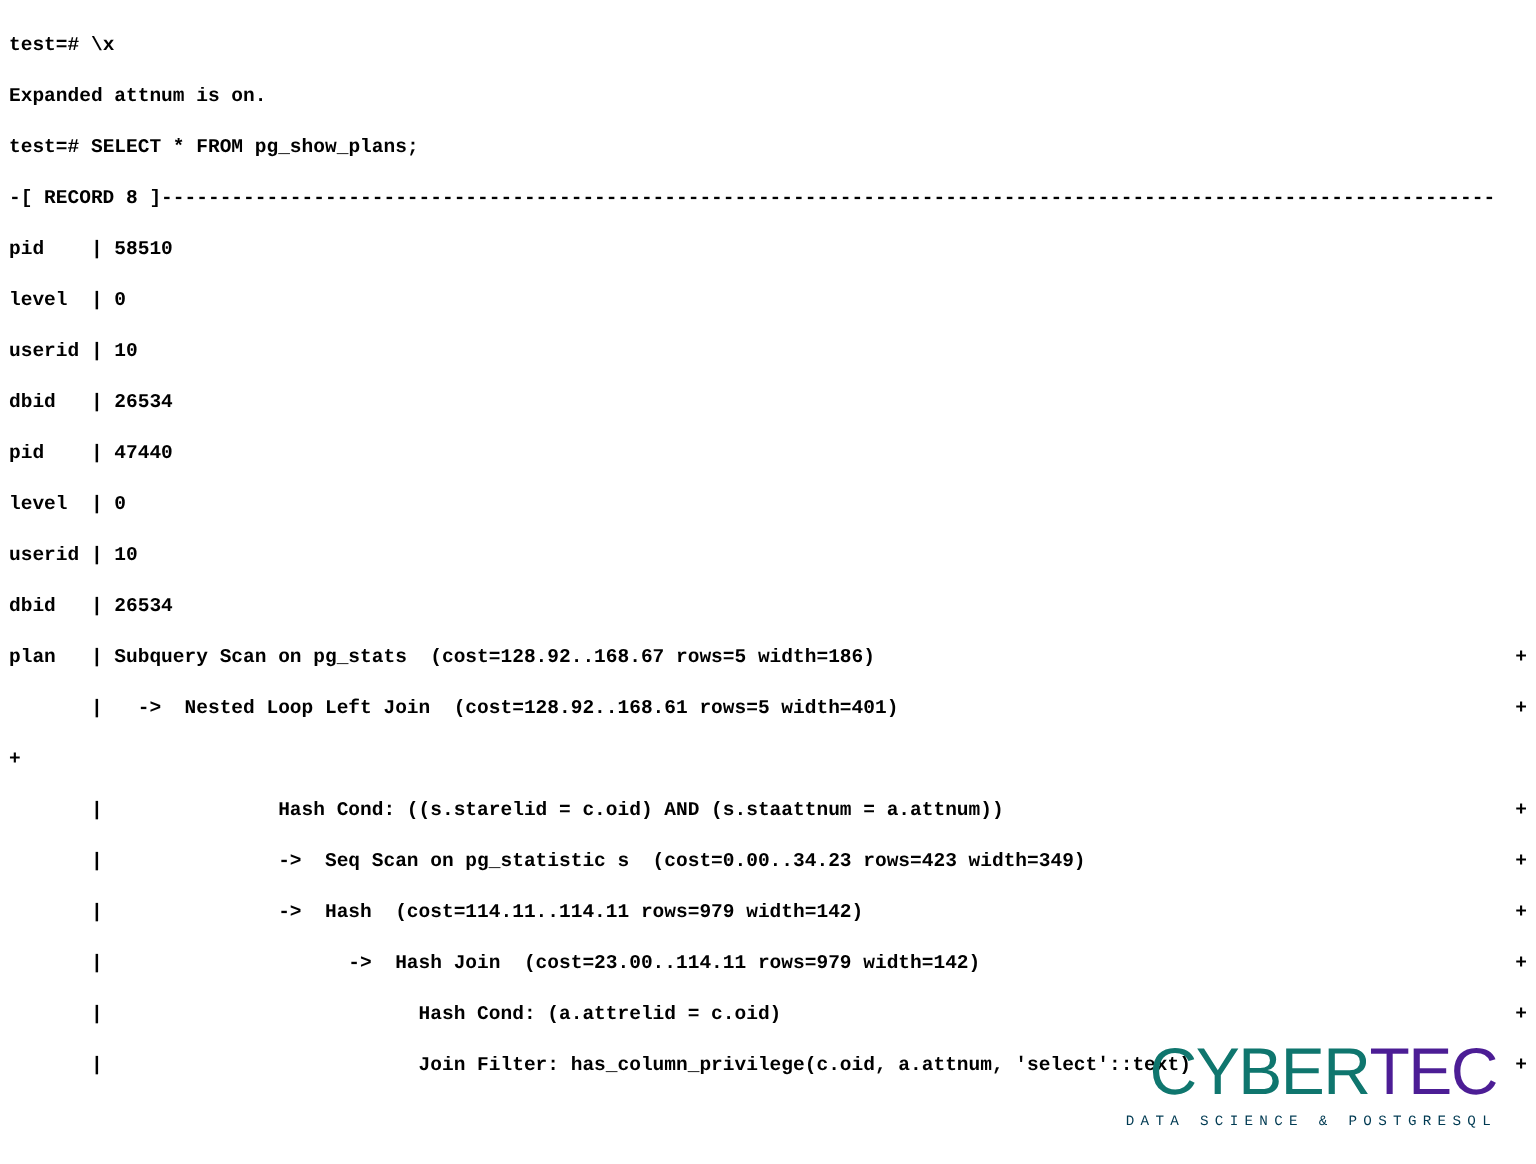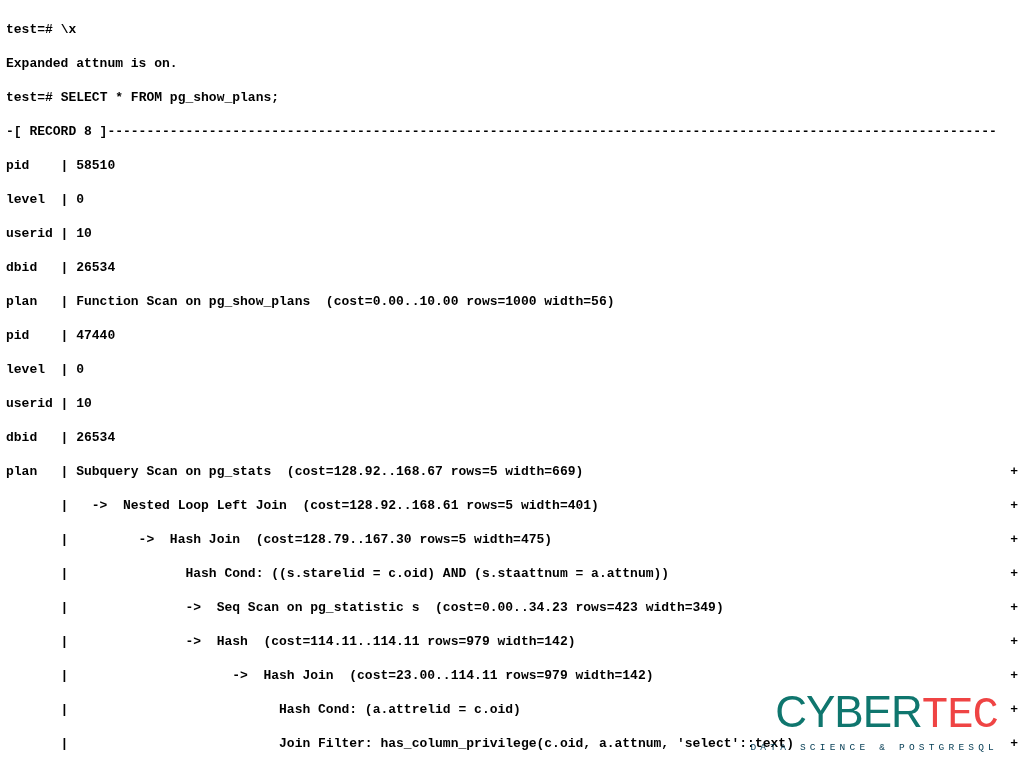--- a/index.html
+++ b/index.html
@@ -34,49 +34,48 @@
     font-family: Arial, Helvetica, sans-serif;
     color: #003a52;
   }
   .logo .brand {
     font-size: 44px;
     font-weight: 300;
     letter-spacing: -1px;
     line-height: 44px;
   }
   .logo .brand .light { color: #0f766e; font-weight: 300; }
-  .logo .brand .dark  { color: #ef4444; font-weight: 400; font-family: Liberation Mono, monospace; }
+  .logo .brand .dark  { color: #4c1d95; font-weight: 400; }
   .logo .tagline {
     font-size: 9.5px;
     letter-spacing: 4.2px;
     color: #003a52;
     margin-top: 2px;
     font-family: Liberation Mono, monospace;
   }
 </style>
 </head>
 <body>
 
 <div class="terminal">
 <div class="line"><span class="left"><span>test=#</span> <span>\x</span></span></div>
 <div class="line"><span class="left">Expanded attnum is on.</span></div>
 <div class="line"><span class="left"><span>test=#</span> <span>SELECT * FROM pg_show_plans;</span></span></div>
 <div class="line"><span class="left">-[ RECORD 8 ]------------------------------------------------------------------------------------------------------------------</span></div>
 <div class="line"><span class="left">pid    | 58510</span></div>
 <div class="line"><span class="left">level  | 0</span></div>
 <div class="line"><span class="left">userid | 10</span></div>
 <div class="line"><span class="left">dbid   | 26534</span></div>
-<div class="line"><span class="left">plan   | Function Scan on pg_show_plans  (cost=0.00..10.00 rows=1000 width=56)</span></div>
 <div class="line"><span class="left">pid    | 47440</span></div>
 <div class="line"><span class="left">level  | 0</span></div>
 <div class="line"><span class="left">userid | 10</span></div>
 <div class="line"><span class="left">dbid   | 26534</span></div>
-<div class="line"><span class="left">plan   | Subquery Scan on pg_stats  (cost=128.92..168.67 rows=5 width=669)</span><span class="right">+</span></div>
+<div class="line"><span class="left">plan   | Subquery Scan on pg_stats  (cost=128.92..168.67 rows=5 width=186)</span><span class="right">+</span></div>
 <div class="line"><span class="left">       |   -&gt;  Nested Loop Left Join  (cost=128.92..168.61 rows=5 width=401)</span><span class="right">+</span></div>
-<div class="line"><span class="left">       |         -&gt;  Hash Join  (cost=128.79..167.30 rows=5 width=475)</span><span class="right">+</span></div>
+<div class="line"><span class="right">+</span></div>
 <div class="line"><span class="left">       |               Hash Cond: ((s.starelid = c.oid) AND (s.staattnum = a.attnum))</span><span class="right">+</span></div>
 <div class="line"><span class="left">       |               -&gt;  Seq Scan on pg_statistic s  (cost=0.00..34.23 rows=423 width=349)</span><span class="right">+</span></div>
 <div class="line"><span class="left">       |               -&gt;  Hash  (cost=114.11..114.11 rows=979 width=142)</span><span class="right">+</span></div>
 <div class="line"><span class="left">       |                     -&gt;  Hash Join  (cost=23.00..114.11 rows=979 width=142)</span><span class="right">+</span></div>
 <div class="line"><span class="left">       |                           Hash Cond: (a.attrelid = c.oid)</span><span class="right">+</span></div>
 <div class="line"><span class="left">       |                           Join Filter: has_column_privilege(c.oid, a.attnum, 'select'::text)</span><span class="right">+</span></div>
 
 
 
 

